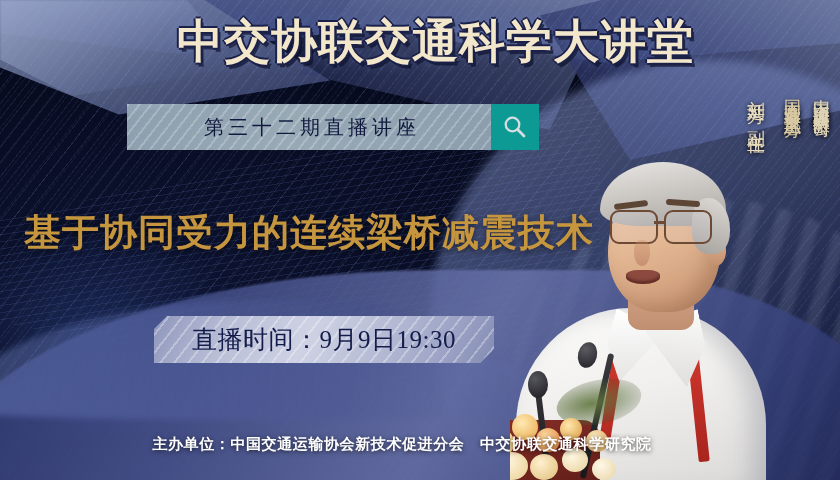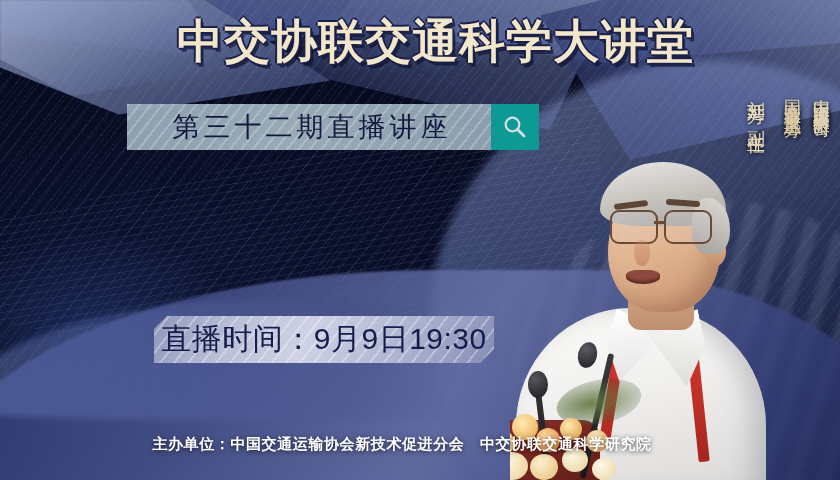--- a/index.html
+++ b/index.html
@@ -219,21 +219,21 @@
       rgba(255,255,255,0.00) 0px,
       rgba(255,255,255,0.00) 7px,
       rgba(255,255,255,0.22) 7px,
       rgba(255,255,255,0.22) 9px
     );
     pointer-events: none;
   }
   .subtitle-text {
     position: relative;
     z-index: 2;
-    font-size: 27px;
+    font-size: 20px;
     font-weight: 500;
     letter-spacing: 4px;
     color: #111a3e;
     font-family: Liberation Serif, serif;
     padding-left: 6px;
   }
   .search-box {
     width: 48px;
     background: #0e9a94;
     display: flex;
@@ -280,25 +280,25 @@
       rgba(255,255,255,0.00) 0px,
       rgba(255,255,255,0.00) 9px,
       rgba(255,255,255,0.30) 9px,
       rgba(255,255,255,0.30) 11px
     );
     pointer-events: none;
   }
   .time-text {
     position: relative;
     z-index: 2;
-    font-size: 30px;
+    font-size: 25px;
     font-weight: 500;
     letter-spacing: .5px;
     color: #131c4a;
-    font-family: Liberation Sans, sans-serif;
+    font-family: Liberation Serif, serif;
     white-space: nowrap;
   }
 
   
   .vertical-block {
     position: absolute;
     right: 8px; top: 86px;
     display: flex;
     flex-direction: row;
     align-items: flex-start;
@@ -607,20 +607,21 @@
       <span class="subtitle-text">第三十二期直播讲座</span>
     </div>
     <div class="search-box">
       <svg width="26" height="26" viewBox="0 0 26 26">
         <circle cx="10.5" cy="10.5" r="6.8" fill="none" stroke="#d5dde0" stroke-width="2.3"></circle>
         <line x1="15.6" y1="15.6" x2="22" y2="22" stroke="#d5dde0" stroke-width="2.8" stroke-linecap="round"></line>
       </svg>
     </div>
   </div>
 
+  <div class="headline">基于协同受力的连续梁桥减震技术</div>
 
   <div class="time-banner">
     <span class="time-text">直播时间：9月9日19:30</span>
   </div>
 
   <div class="vertical-block">
     <div class="vcol vcol-name">刘延芳　副主任</div>
     <div class="vcol vcol-dept">国内直营业务事业部总工办</div>
     <div class="vcol vcol-company">中国交通建设股份有限公司</div>
   </div>

